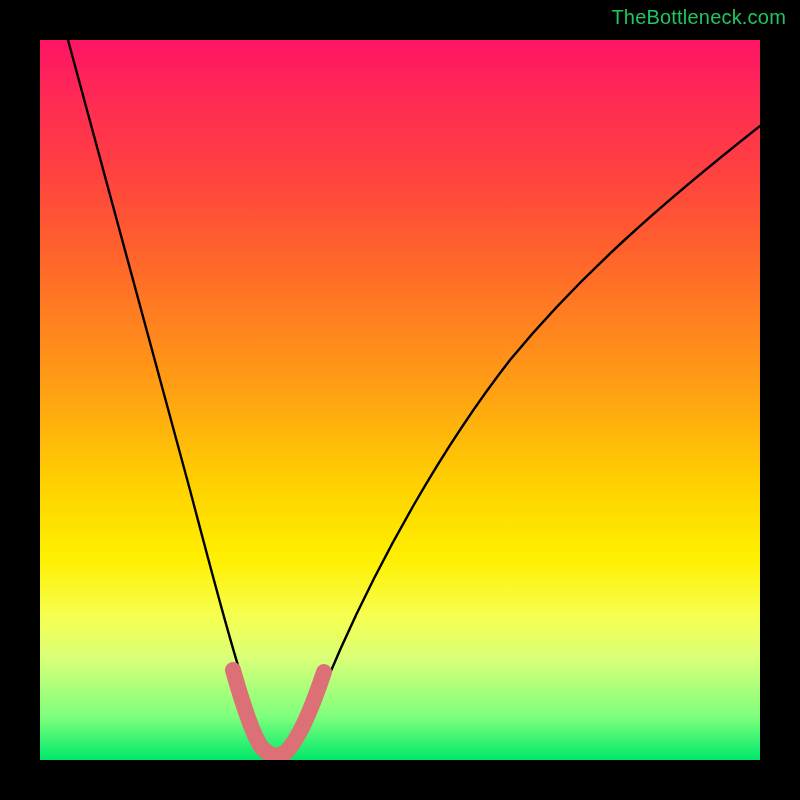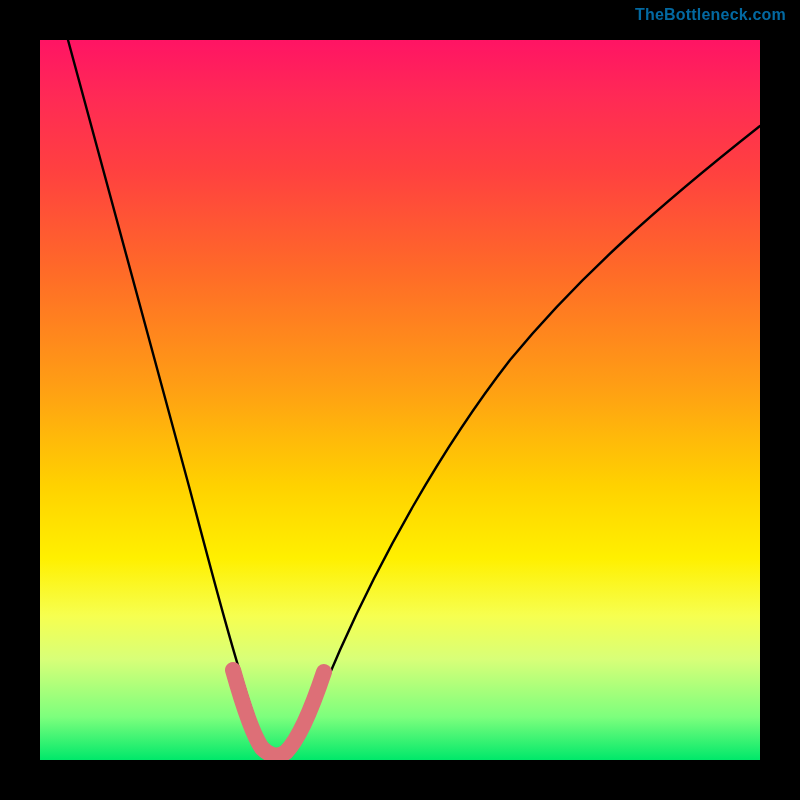--- a/index.html
+++ b/index.html
@@ -14,23 +14,23 @@
   .frame {
     position: relative;
     width: 800px;
     height: 800px;
     background: #000;
   }
   .watermark {
     position: absolute;
     top: 6px;
     right: 14px;
-    color: #0369a1;
-    font-size: 16px;
-    font-weight: 700;
+    color: #22c55e;
+    font-size: 20px;
+    font-weight: 400;
     letter-spacing: 0.2px;
     z-index: 10;
   }
   .plot-area {
     position: absolute;
     left: 40px;
     top: 40px;
     width: 720px;
     height: 720px;
     

